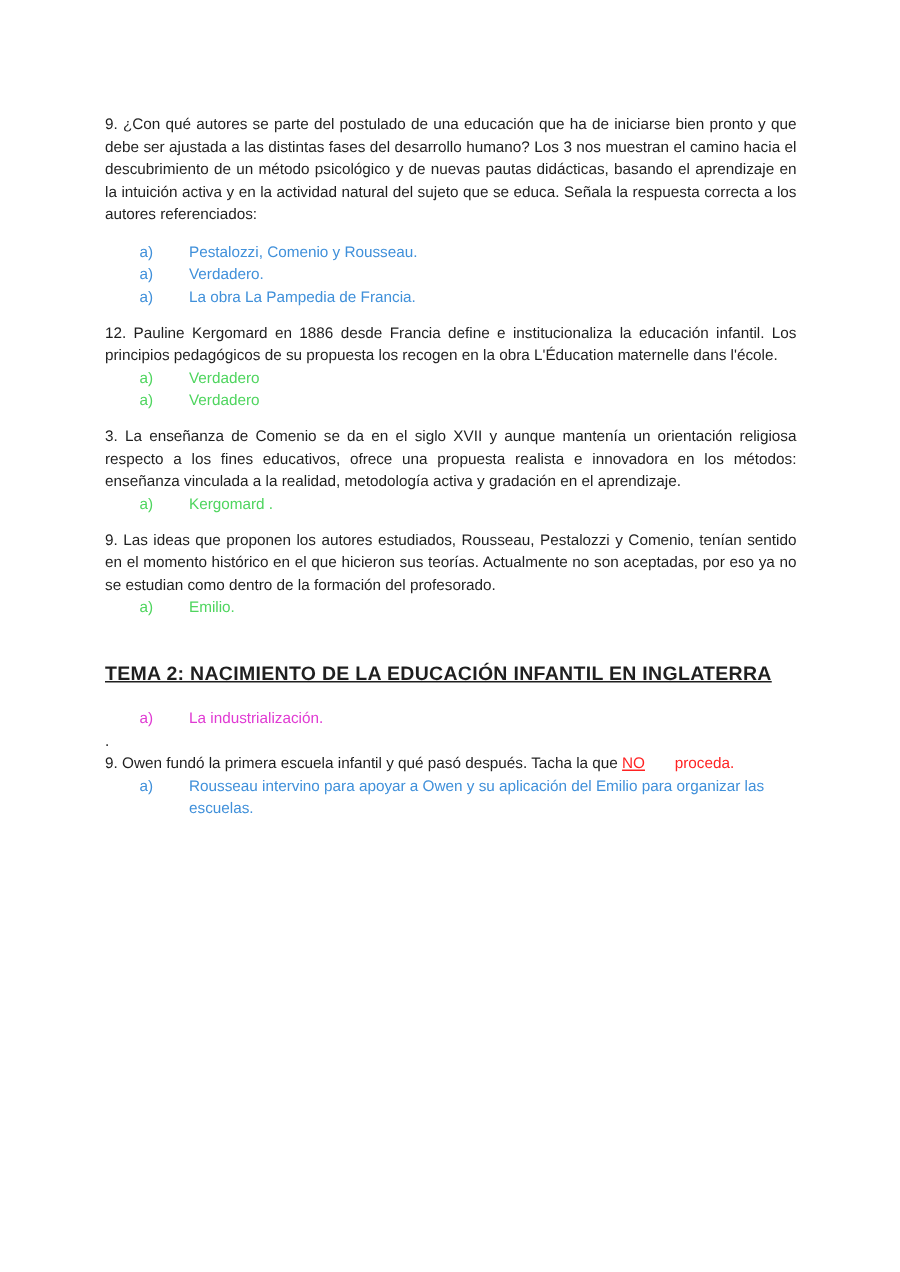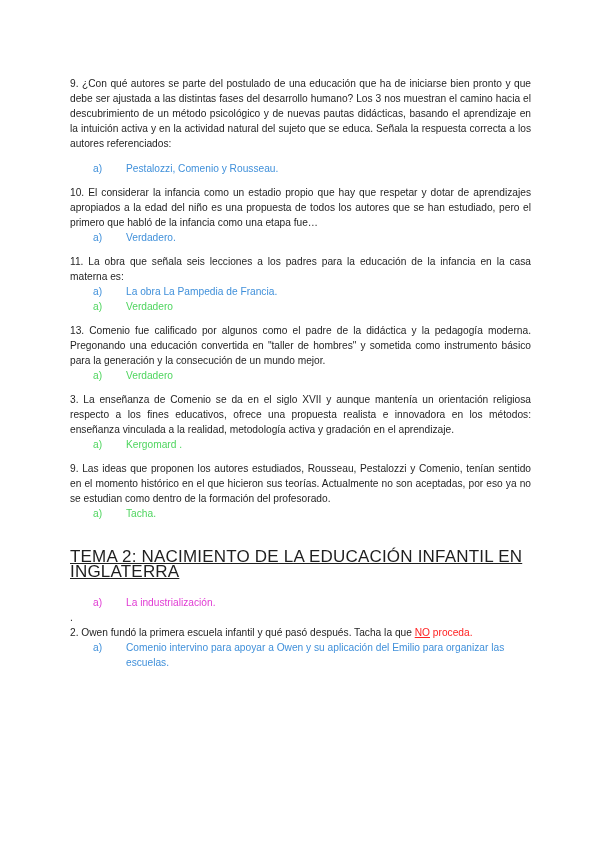--- a/index.html
+++ b/index.html
@@ -27,87 +27,85 @@
     margin:0 0 0 23px;
     text-align:left;
   }
   .answer.gap-top{margin-top:10px;}
   .answer.gap-top-lg{margin-top:16px;}
   .alabel{flex:none;width:21px;}
   .atext{flex:1;padding-left:12px;}
   .blue{color:#4090da;}
   .green{color:#4fd55f;}
   .magenta{color:#e03bd3;}
-  .red{color:#ff2222;}
+  .red{color:#ff2222;margin-left:17px;}
   .red-underline{color:#ff2222;text-decoration:underline;}
   .section-heading{
     margin:28px 0 16px 0;
-    font-weight:normal;
-    font-size:17px;
+    font-weight:bold;
+    font-size:13px;
     text-decoration:underline;
     letter-spacing:0.2px;
   }
   .stray{margin:0;}
 </style>
 </head>
 <body>
 
 <div class="page">
   <div class="content">
 
     <p class="question first">9. ¿Con qué autores se parte del postulado de una educación que ha de iniciarse bien pronto y que debe ser ajustada a las distintas fases del desarrollo humano? Los 3 nos muestran el camino hacia el descubrimiento de un método psicológico y de nuevas pautas didácticas, basando el aprendizaje en la intuición activa y en la actividad natural del sujeto que se educa. Señala la respuesta correcta a los autores referenciados:</p>
     <div class="answer gap-top">
       <span class="alabel blue">a)</span>
       <span class="atext blue">Pestalozzi, Comenio y Rousseau.</span>
     </div>
 
-    <p class="question">10. El considerar la infancia como un estadio propio que hay que respetar y dotar de aprendizajes apropiados a la edad del niño es una propuesta de todos los autores que se han estudiado, pero el primero que habló de la infancia como una etapa fue…</p>
     <div class="answer">
       <span class="alabel blue">a)</span>
       <span class="atext blue">Verdadero.</span>
     </div>
 
-    <p class="question">11. La obra que señala seis lecciones a los padres para la educación de la infancia en la casa materna es:</p>
     <div class="answer">
       <span class="alabel blue">a)</span>
       <span class="atext blue">La obra La Pampedia de Francia.</span>
     </div>
 
+    <p class="question">12. Pauline Kergomard en 1886 desde Francia define e institucionaliza la educación infantil. Los principios pedagógicos de su propuesta los recogen en la obra L'Éducation maternelle dans l'école.</p>
     <div class="answer">
       <span class="alabel green">a)</span>
       <span class="atext green">Verdadero</span>
     </div>
 
-    <p class="question">13. Comenio fue calificado por algunos como el padre de la didáctica y la pedagogía moderna. Pregonando una educación convertida en "taller de hombres" y sometida como instrumento básico para la generación y la consecución de un mundo mejor.</p>
     <div class="answer">
       <span class="alabel green">a)</span>
       <span class="atext green">Verdadero</span>
     </div>
 
     <p class="question">3. La enseñanza de Comenio se da en el siglo XVII y aunque mantenía un orientación religiosa respecto a los fines educativos, ofrece una propuesta realista e innovadora en los métodos: enseñanza vinculada a la realidad, metodología activa y gradación en el aprendizaje.</p>
     <div class="answer">
       <span class="alabel green">a)</span>
       <span class="atext green">Kergomard .</span>
     </div>
 
     <p class="question">9. Las ideas que proponen los autores estudiados, Rousseau, Pestalozzi y Comenio, tenían sentido en el momento histórico en el que hicieron sus teorías. Actualmente no son aceptadas, por eso ya no se estudian como dentro de la formación del profesorado.</p>
     <div class="answer">
       <span class="alabel green">a)</span>
-      <span class="atext green">Tacha.</span>
+      <span class="atext green">Emilio.</span>
     </div>
 
     <p class="section-heading">TEMA 2: NACIMIENTO DE LA EDUCACIÓN INFANTIL EN INGLATERRA</p>
 
     <div class="answer gap-top-lg">
       <span class="alabel magenta">a)</span>
       <span class="atext magenta">La industrialización.</span>
     </div>
 
     <p class="stray">.</p>
 
-    <p class="question first"><span>2. Owen fundó la primera escuela infantil y qué pasó después. Tacha la que </span><span class="red-underline">NO</span><span class="red"> proceda.</span></p>
+    <p class="question first"><span>9. Owen fundó la primera escuela infantil y qué pasó después. Tacha la que </span><span class="red-underline">NO</span><span class="red"> proceda.</span></p>
     <div class="answer">
       <span class="alabel blue">a)</span>
-      <span class="atext blue">Comenio intervino para apoyar a Owen y su aplicación del Emilio para organizar las escuelas.</span>
+      <span class="atext blue">Rousseau intervino para apoyar a Owen y su aplicación del Emilio para organizar las escuelas.</span>
     </div>
 
   </div>
 </div>
 
 </body></html>

